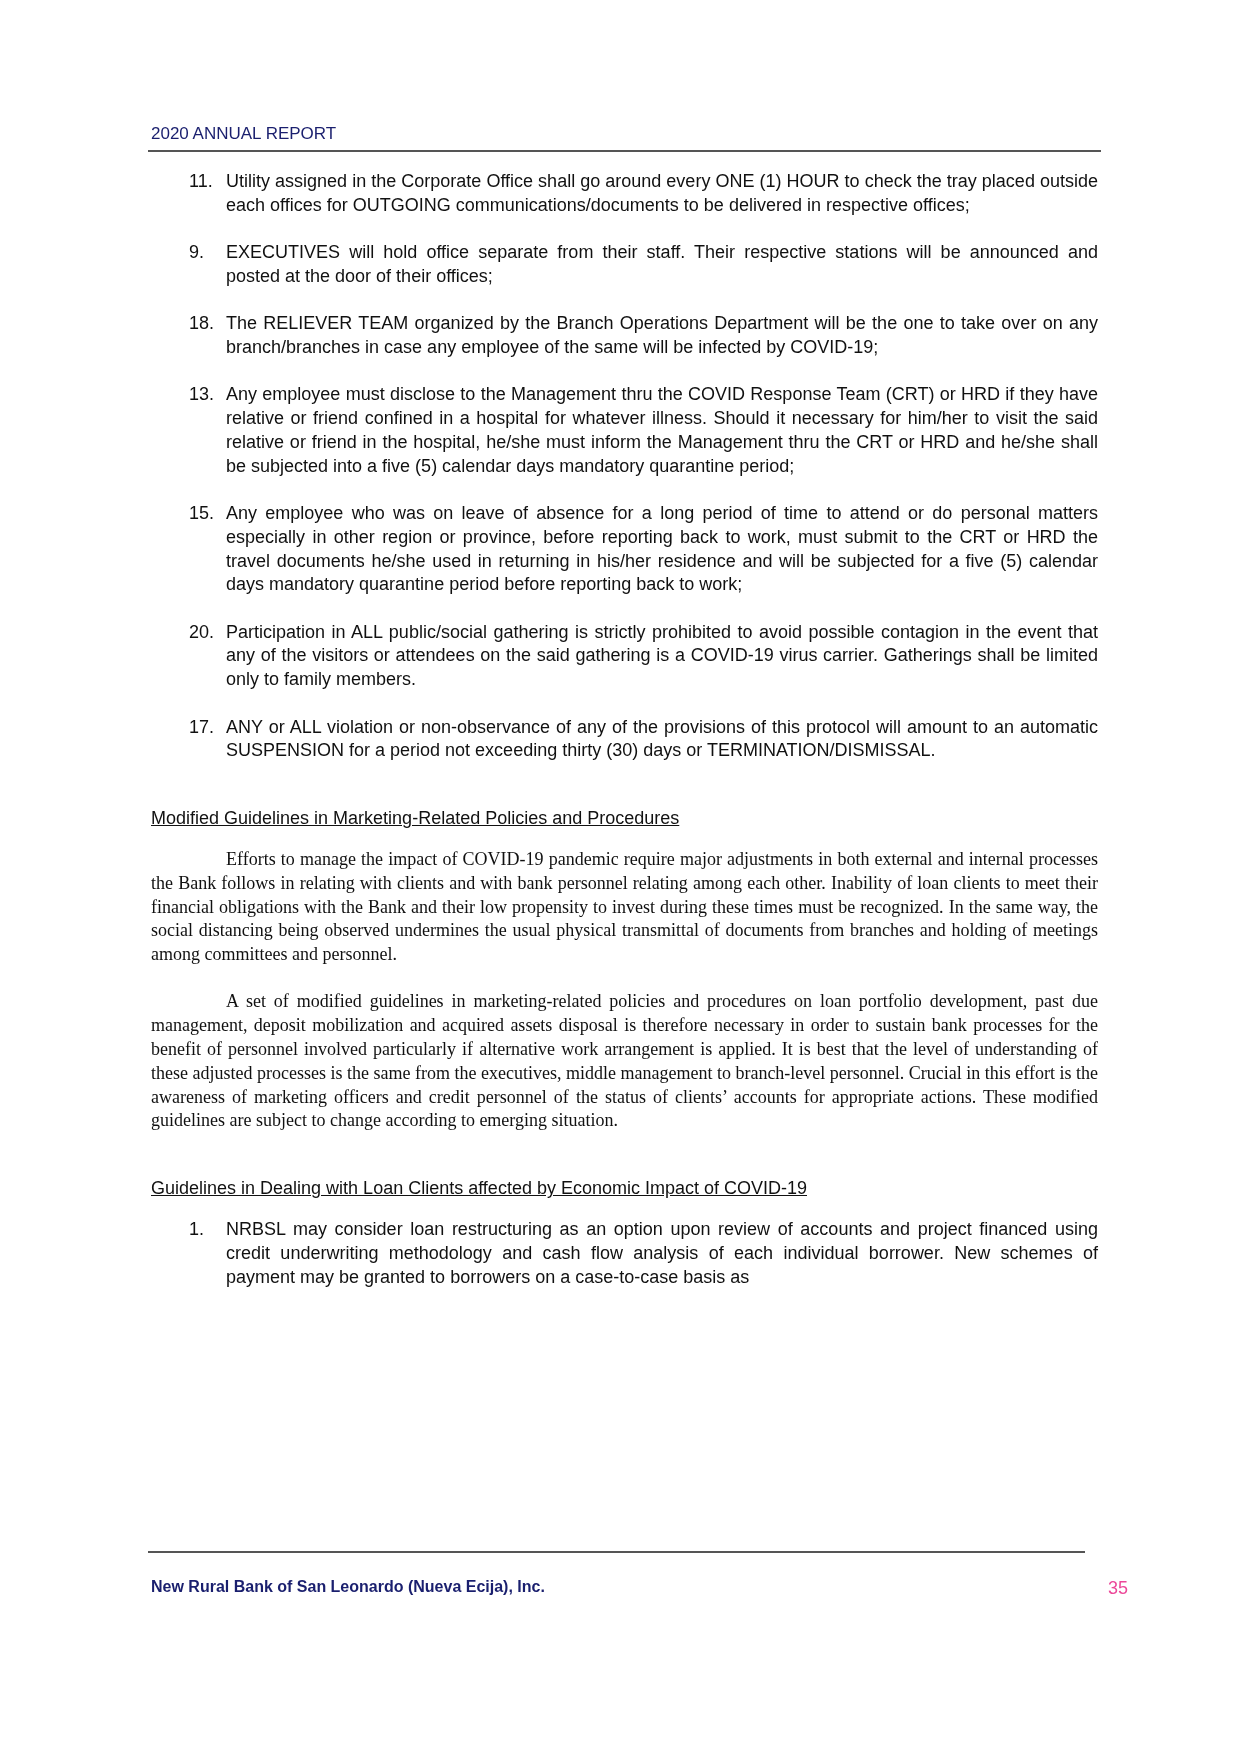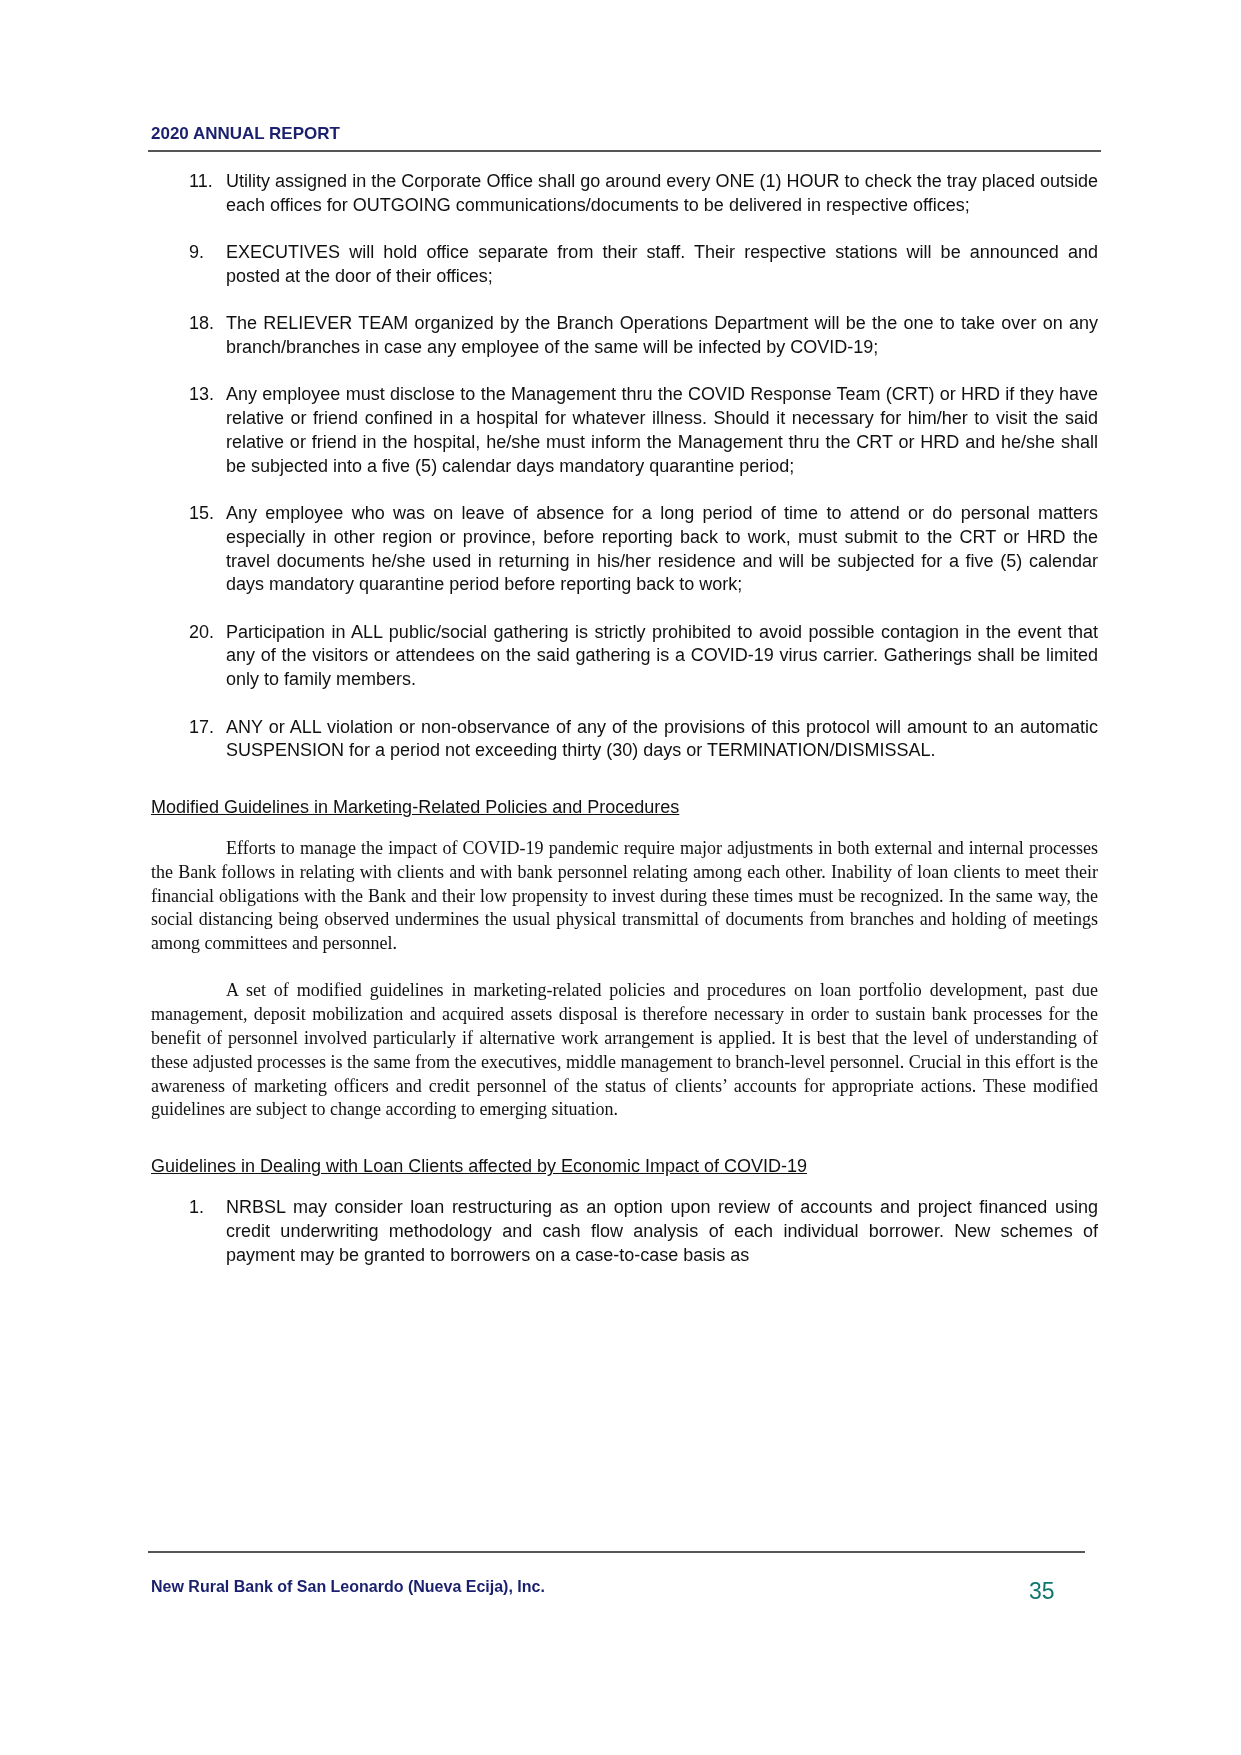--- a/index.html
+++ b/index.html
@@ -1,35 +1,35 @@
 <!DOCTYPE html>
 <html><head>
   <meta charset="utf-8">
   <style>
     html, body { margin: 0; padding: 0; background: #ffffff; }
     body { width: 1241px; height: 1755px; position: relative; overflow: hidden;
            font-family: "Liberation Sans", sans-serif; color: #111111; }
-    .header-title { position: absolute; left: 151px; top: 124px; font-size: 17px; font-weight: bold;
+    .header-title { position: absolute; left: 151px; top: 124px; font-size: 17px; font-weight: normal;
                     color: #1a1f6e; letter-spacing: 0px; }
     .header-rule { position: absolute; left: 148px; top: 150px; width: 953px; height: 0;
                    border-top: 2px solid #555555; }
     .body-wrap { position: absolute; left: 151px; top: 170px; width: 947px; font-size: 18px;
                  line-height: 23.8px; }
     .item { position: relative; padding-left: 75px; text-align: justify; margin-bottom: 23.5px; }
     .item .num { position: absolute; left: 38px; top: 0; }
     .item .txt { display: block; }
-    .section-title { text-decoration: underline; margin-top: 33px; margin-bottom: 17px; }
+    .section-title { text-decoration: underline; margin-top: 44px; margin-bottom: 17px; }
     .para { text-align: justify; text-indent: 75px; margin: 0 0 23.5px 0; font-family: Liberation Serif, serif; }
     .item-sub { position: relative; padding-left: 75px; text-align: justify; }
     .item-sub .num { position: absolute; left: 38px; top: 0; }
     .footer-rule { position: absolute; left: 148px; top: 1551px; width: 937px; height: 0;
                    border-top: 2px solid #555555; }
     .footer-org { position: absolute; left: 151px; top: 1578px; font-size: 16px; font-weight: bold;
                   color: #1a1f6e; }
-    .footer-page { position: absolute; left: 1029px; top: 1578px; font-size: 23px; color: #0f766e; }
+    .footer-page { position: absolute; left: 1108px; top: 1578px; font-size: 18px; color: #ec4899; }
   </style>
 </head>
 <body>
 
 <div class="header-title">2020 ANNUAL REPORT</div>
 <div class="header-rule"></div>
 
 <div class="body-wrap">
 
   <div class="item">

